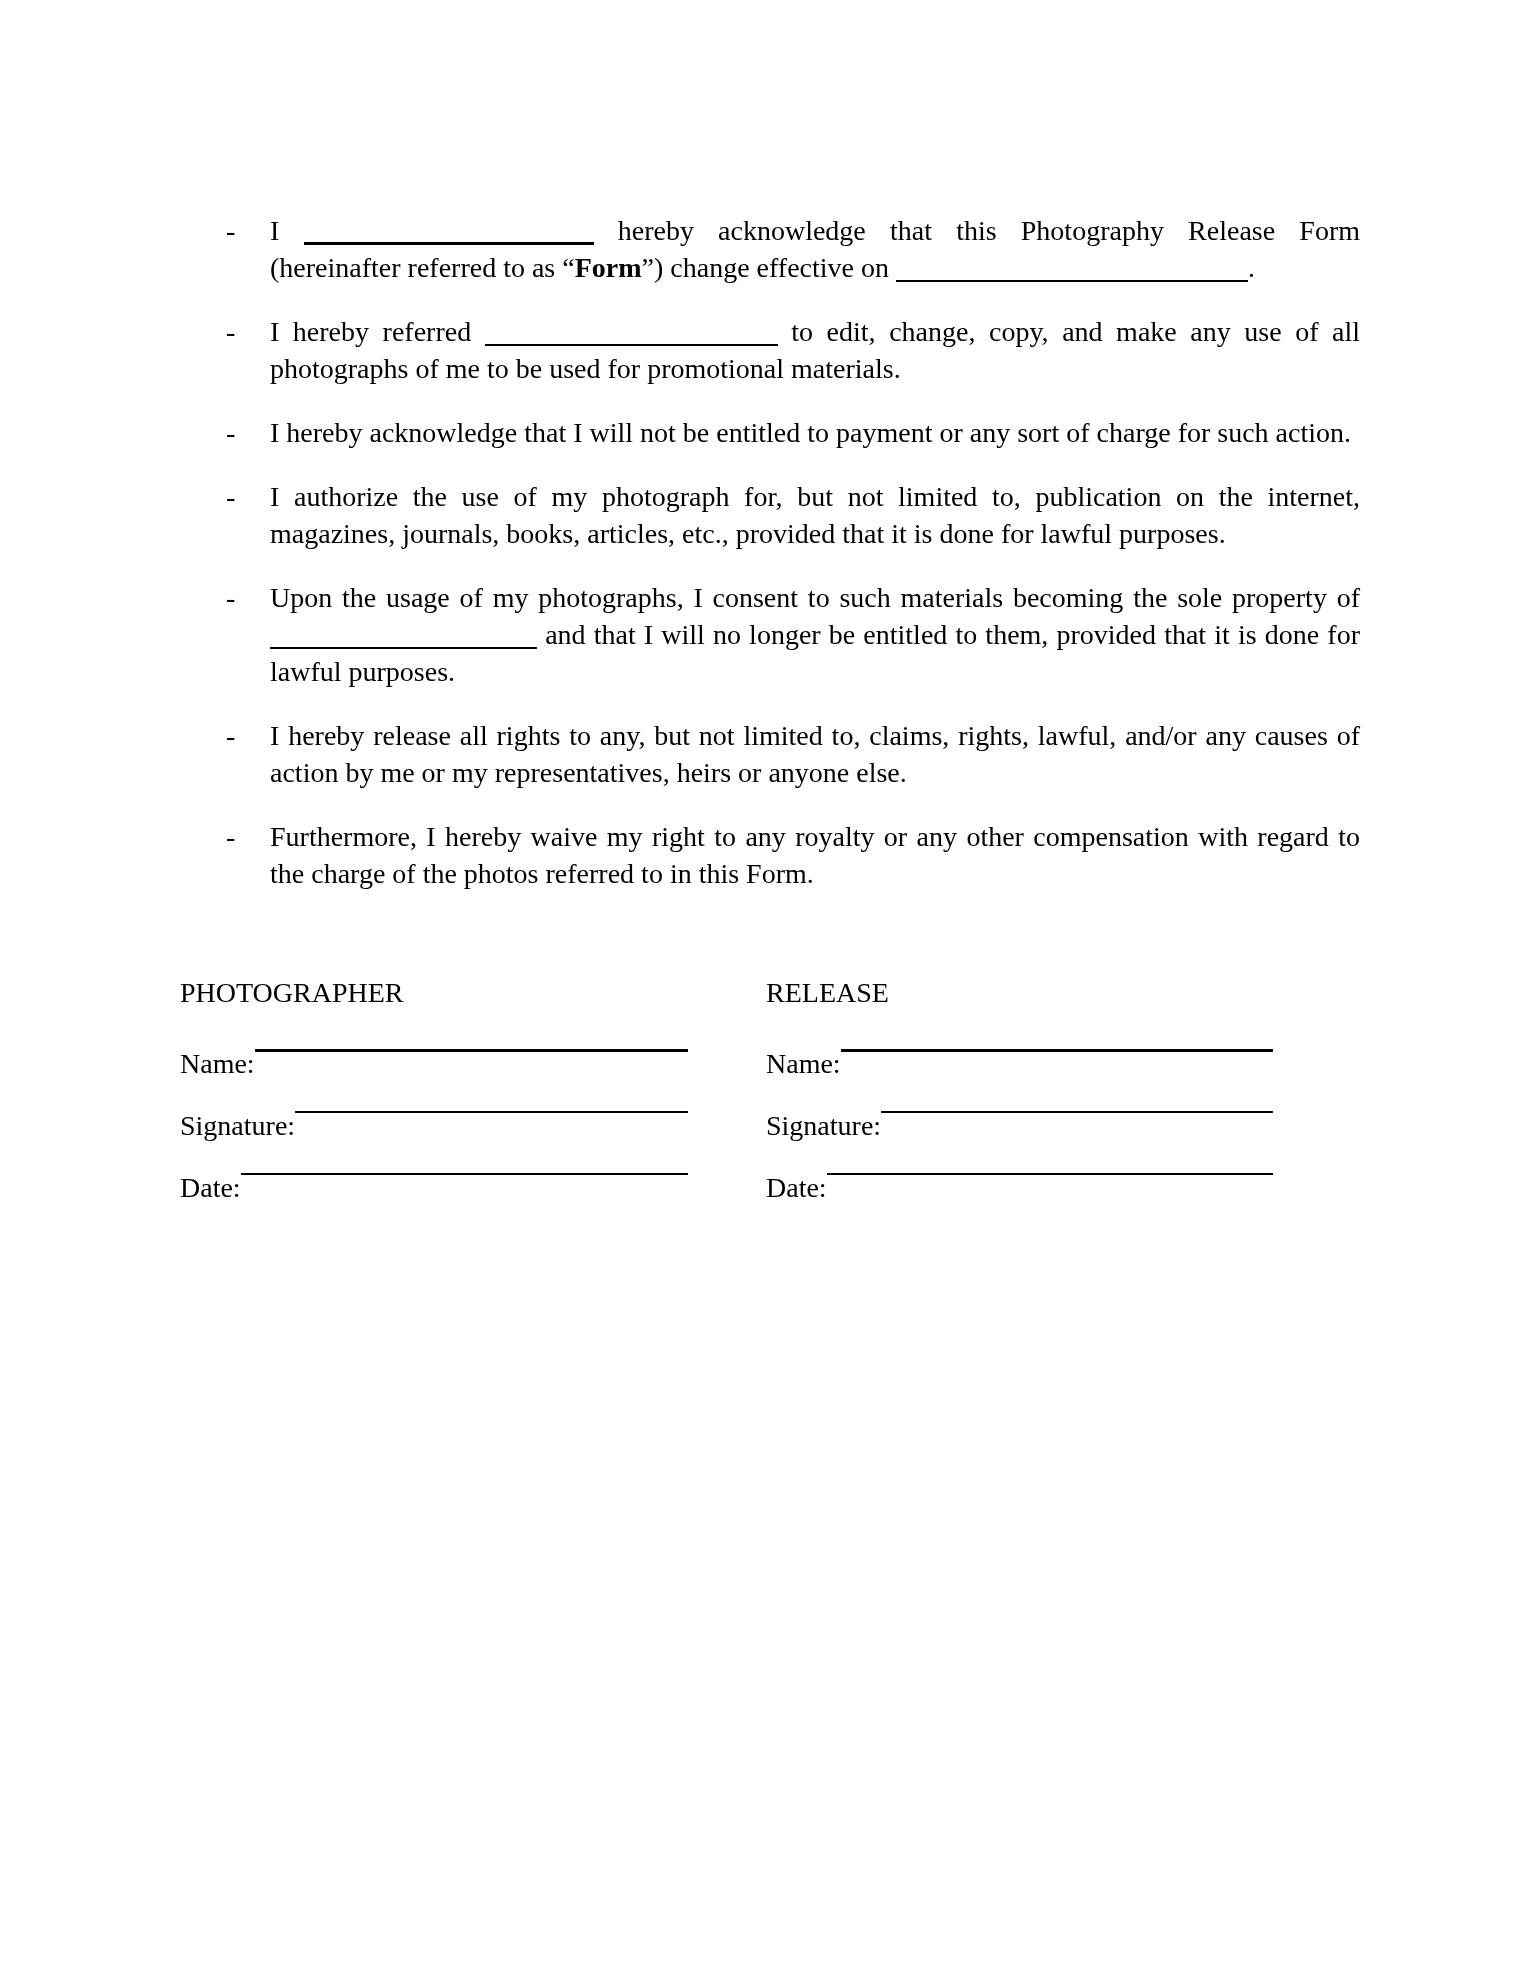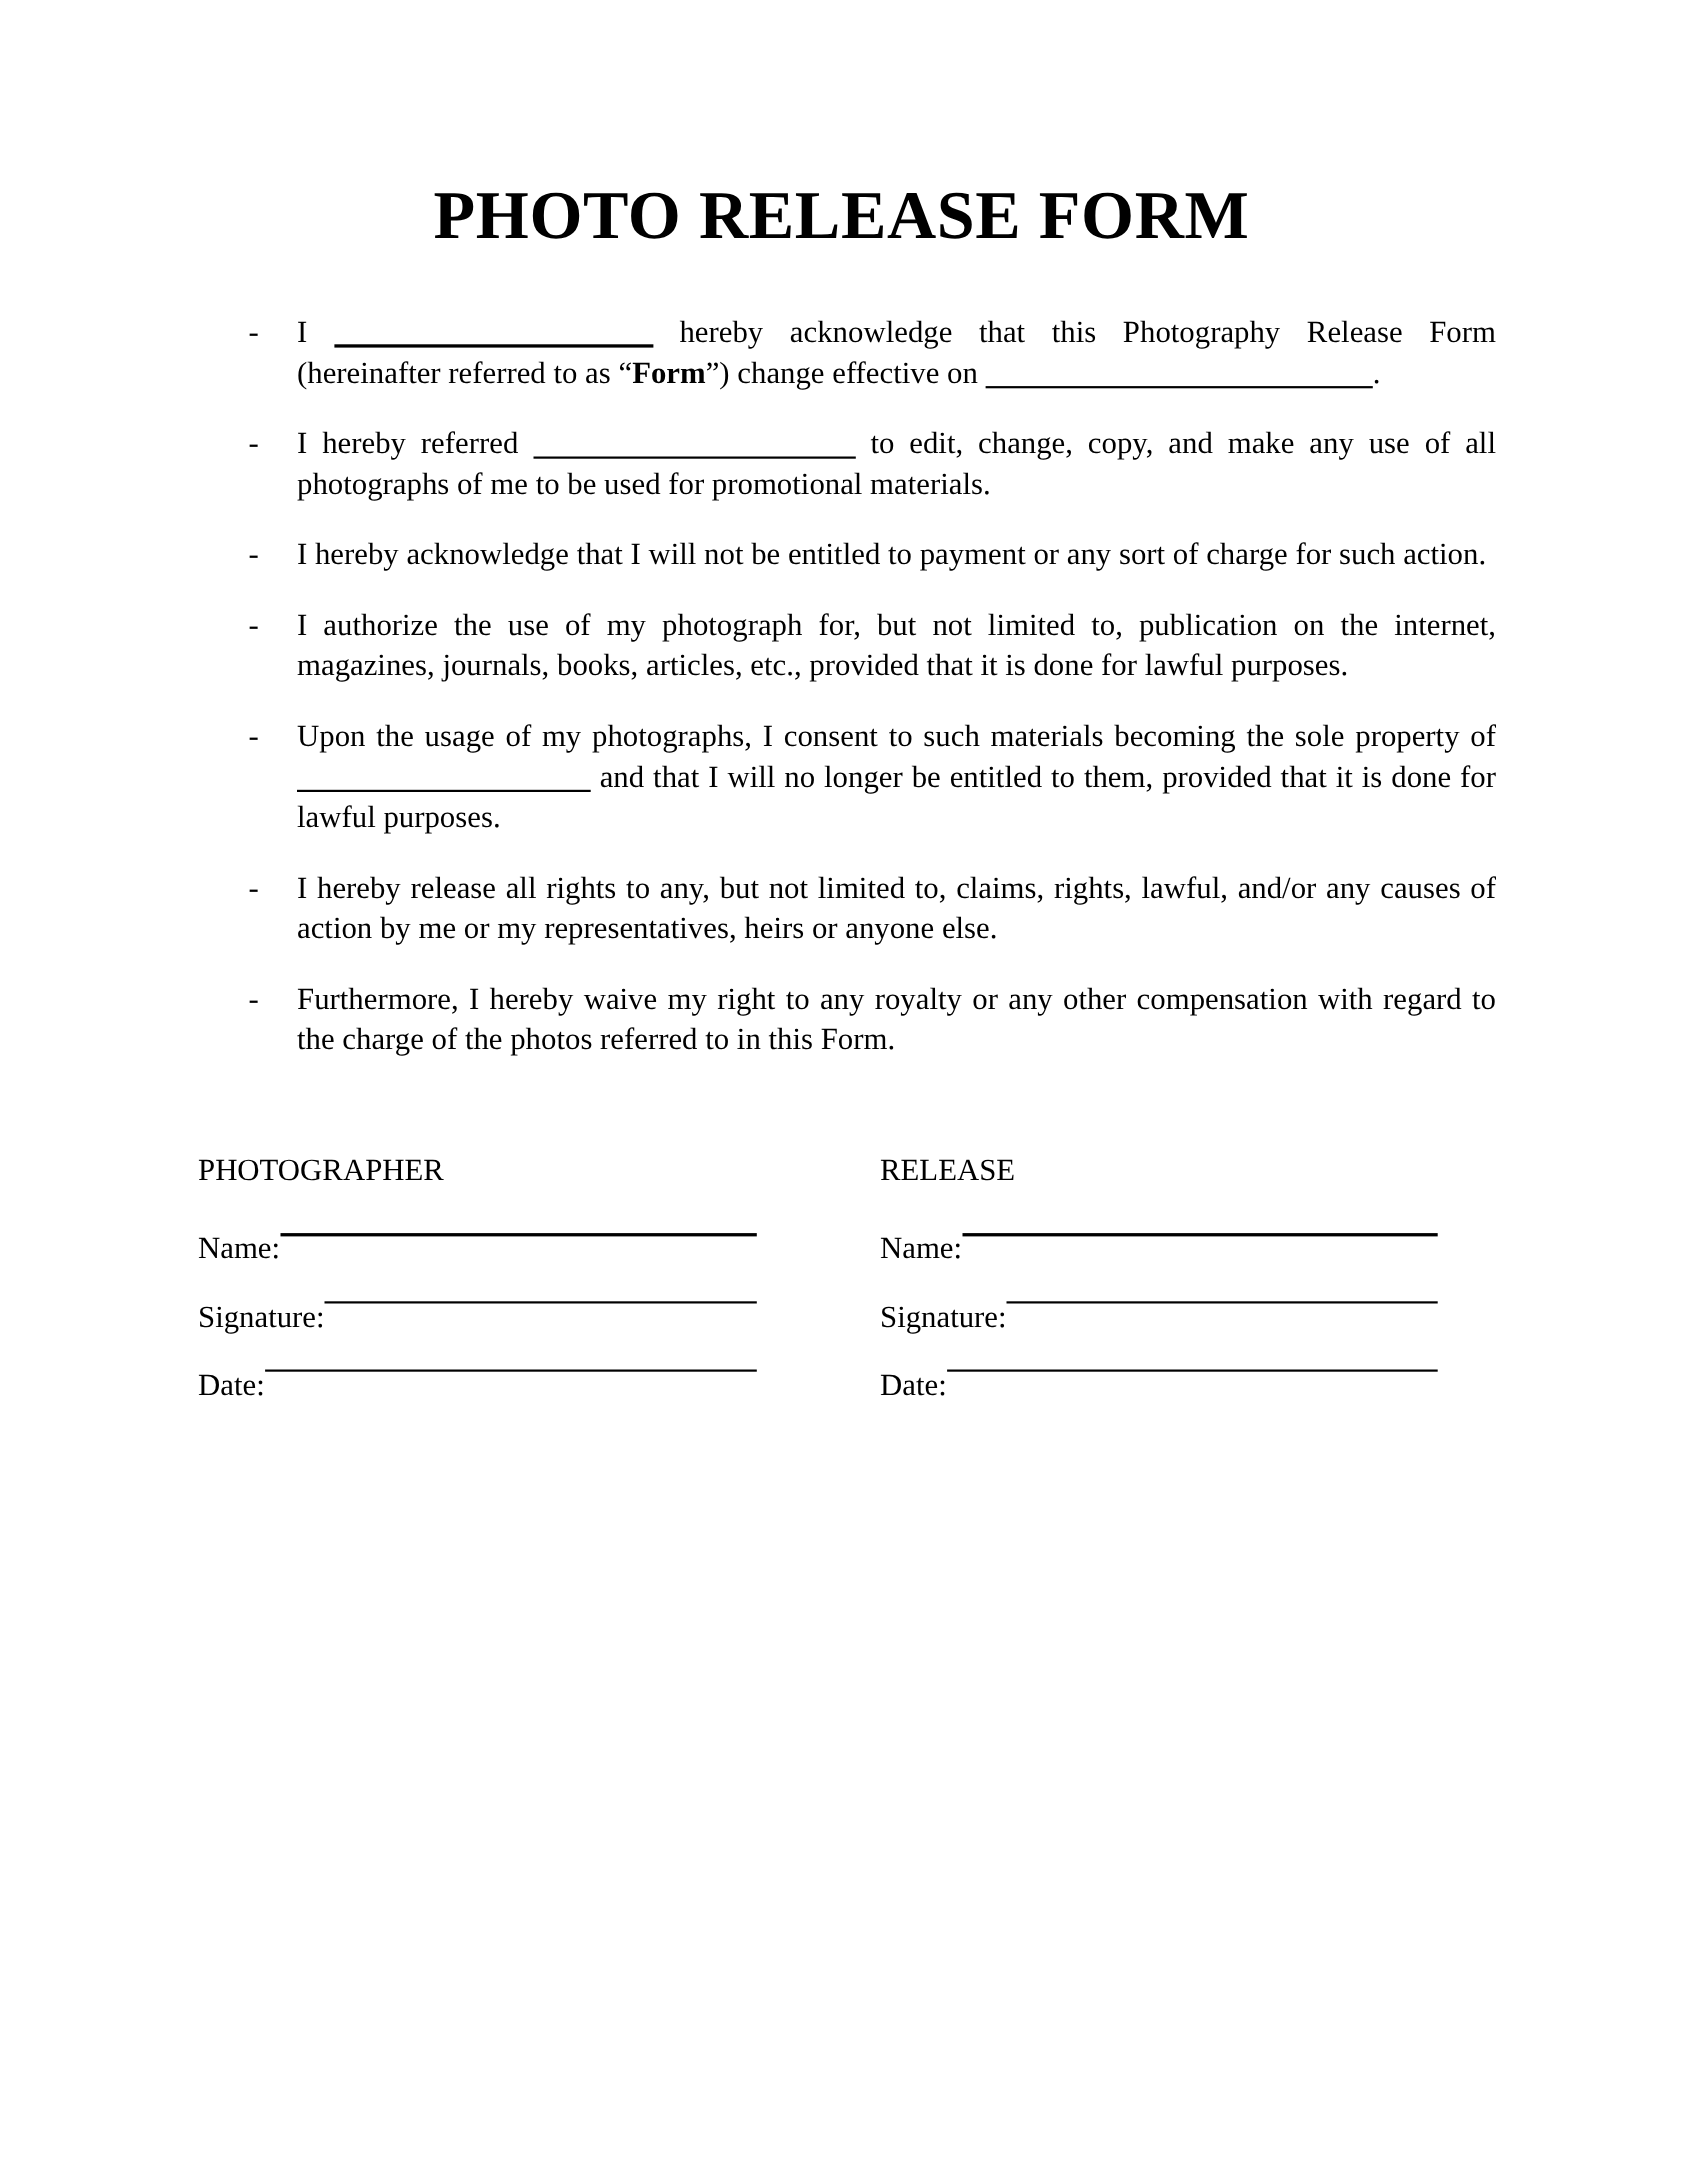--- a/index.html
+++ b/index.html
@@ -45,21 +45,21 @@
     display: inline-block;
     height: 2px;
     background: #000000;
     vertical-align: -5px;
   }
   .blank.thick { height: 3px; }
   .signature {
     margin: 82px 170px 0 180px;
     display: grid;
     grid-template-columns: 508px 507px;
-    column-gap: 112px;
+    column-gap: 78px;
     font-size: 28px;
     line-height: 37px;
   }
   .sig-heading {
     margin-bottom: 34px;
   }
   .field {
     display: flex;
     align-items: flex-start;
     height: 37px;
@@ -72,21 +72,20 @@
     border-bottom: 2px solid #000000;
     position: relative;
     top: 4px;
   }
   .sig-fields .field:nth-child(1) .fline { border-bottom-width: 3px; }
 </style>
 </head>
 <body>
 
 <div class="page">
-  <h1 class="title">PHOTO RELEASE FORM</h1>
 
   <div class="bullets">
       <div class="bullet">
         <span class="marker">-</span>
         <span class="btext"><span>I </span><span class="blank thick" style="width: 290px;"></span><span> hereby acknowledge that this Photography Release Form (hereinafter referred to as “</span><span class="bold">Form</span><span>”) change effective on </span><span class="blank" style="width: 352px;"></span><span>.</span></span>
       </div>
       <div class="bullet">
         <span class="marker">-</span>
         <span class="btext"><span>I hereby referred </span><span class="blank" style="width: 293px;"></span><span> to edit, change, copy, and make any use of all photographs of me to be used for promotional materials.</span></span>
       </div>

